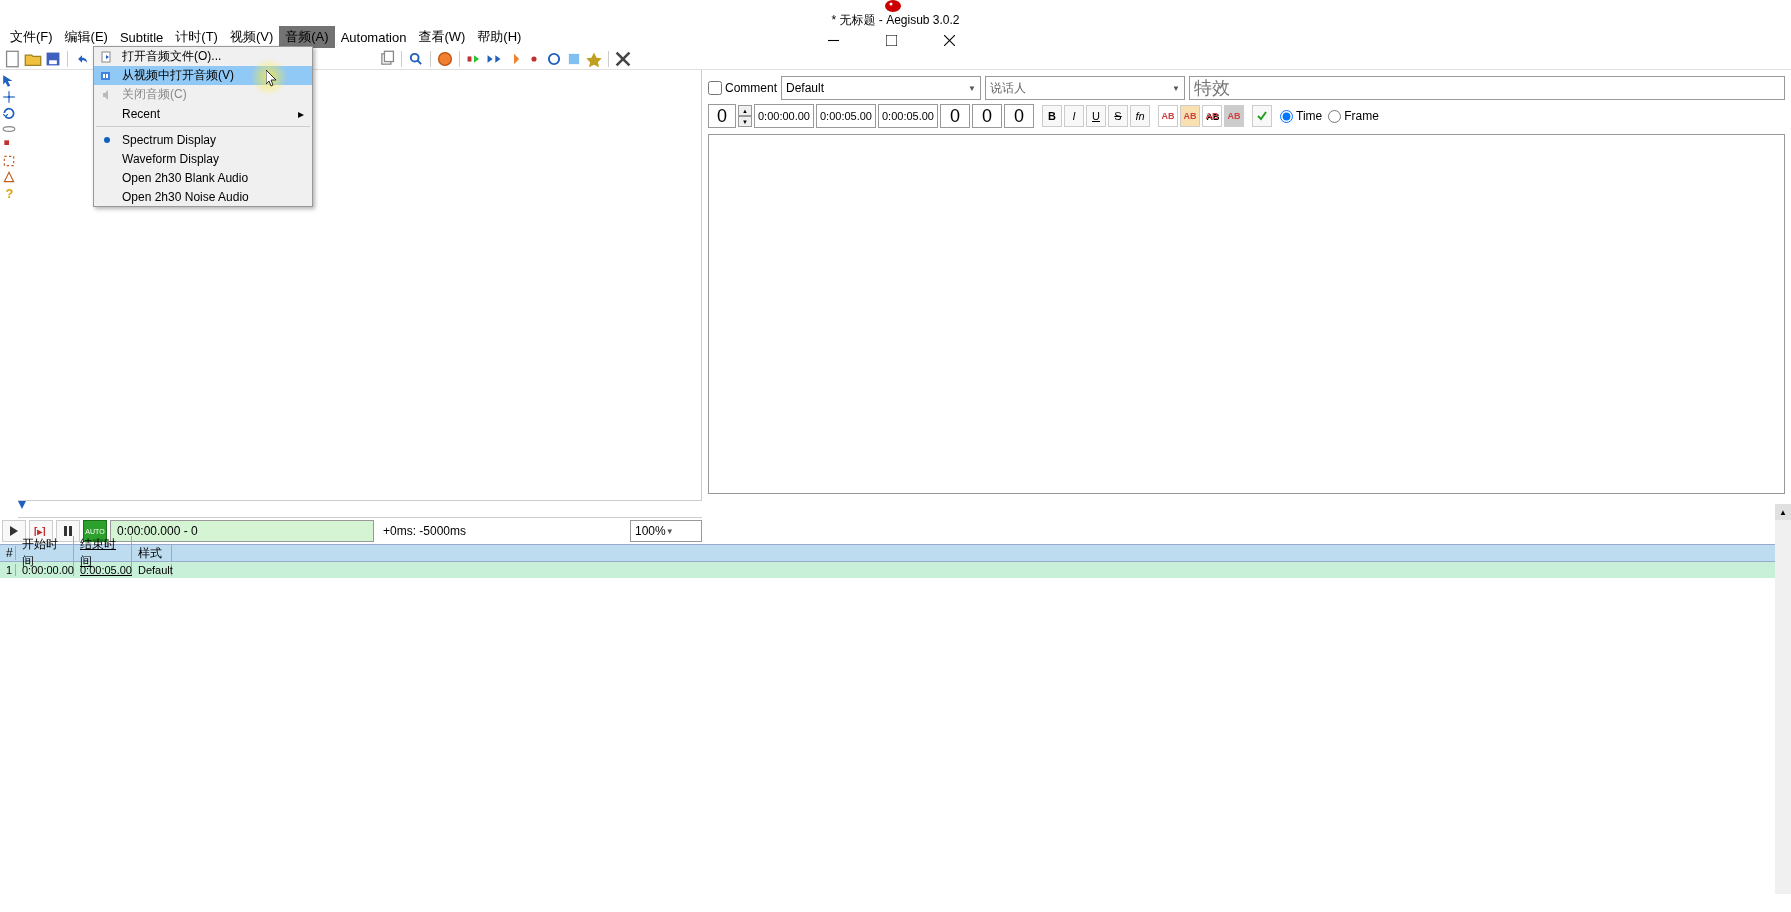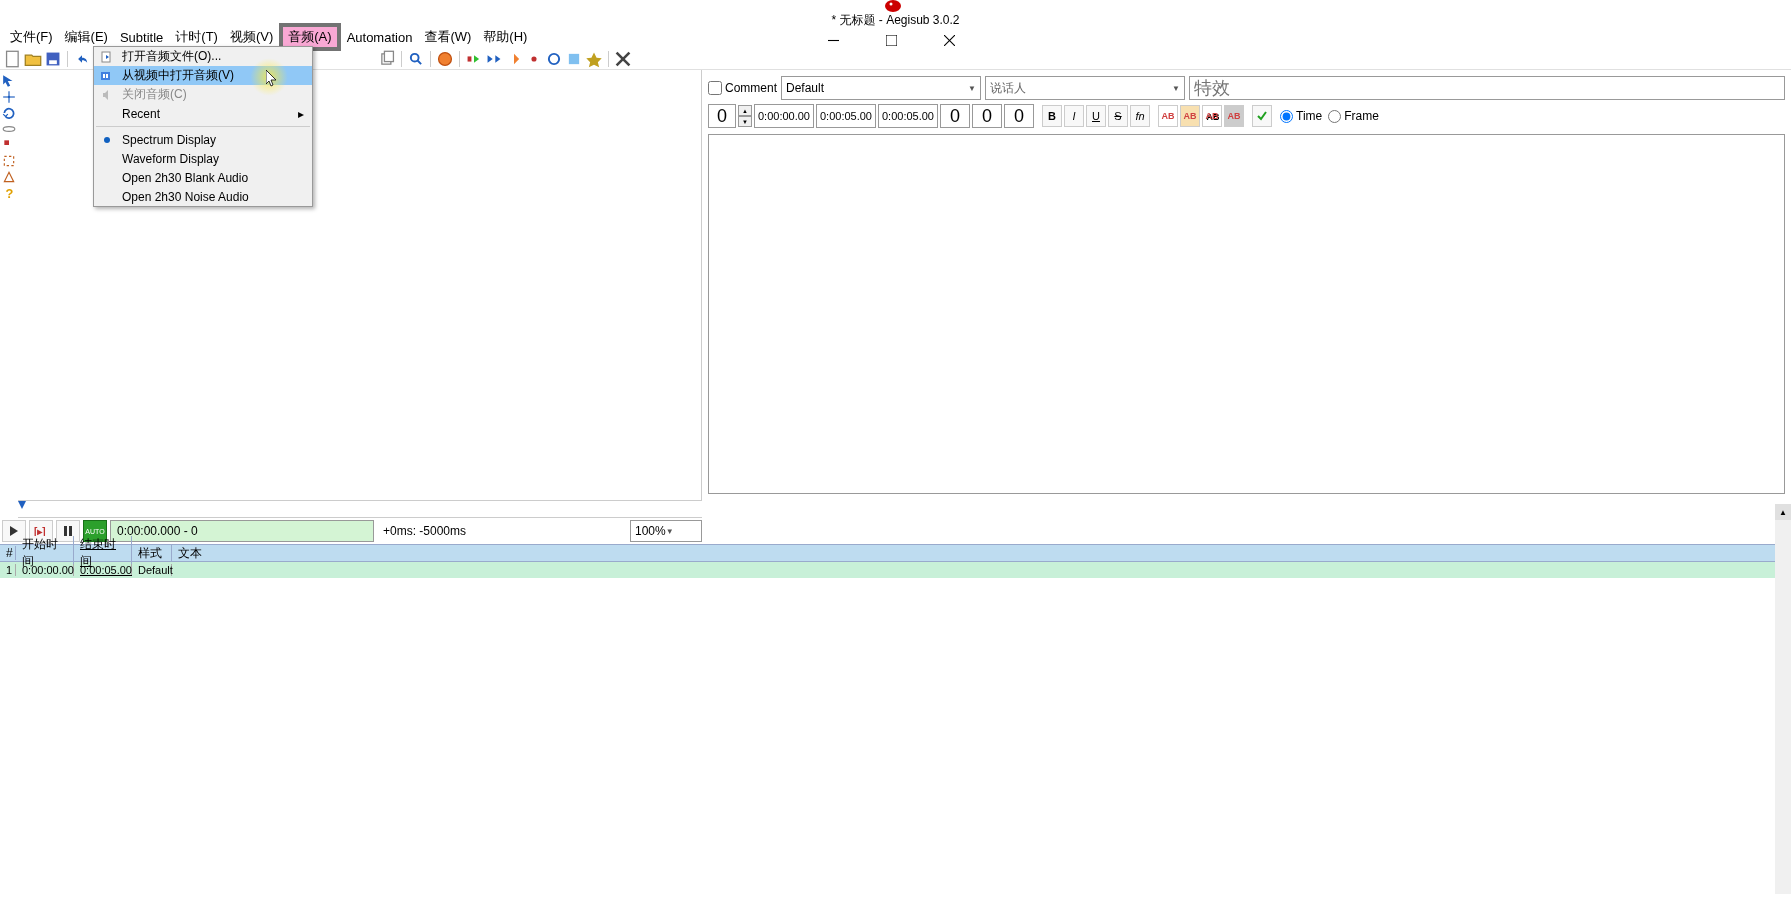--- a/index.html
+++ b/index.html
@@ -10,21 +10,21 @@
 .titlebar-icon { width: 16px; height: 16px; background: #c00; border-radius: 50%; margin-right: 6px; display: flex; align-items: center; justify-content: center; }
 .titlebar-icon svg { width: 12px; height: 12px; }
 .titlebar-title { flex: 1; font-size: 12px; }
 .titlebar-buttons { display: flex; gap: 22px; margin-right: 8px; }
 .titlebar-btn { width: 36px; height: 22px; display: flex; align-items: center; justify-content: center; cursor: pointer; }
 .titlebar-btn svg { width: 11px; height: 11px; }
 
 
 .menubar { display: flex; align-items: center; height: 22px; padding: 0 4px; }
 .menubar-item { padding: 2px 6px; cursor: pointer; font-size: 13px; }
-.menubar-item.active { background: #f9a8d4; border: 4px solid #737373; padding: 1px 5px; }
+.menubar-item.active { background: #737373; border: 1px solid #737373; padding: 1px 5px; }
 
 
 .toolbar { display: flex; align-items: center; height: 22px; padding: 0 4px; gap: 2px; border-bottom: 1px solid #e0e0e0; }
 .toolbar-btn { width: 18px; height: 18px; display: flex; align-items: center; justify-content: center; cursor: pointer; }
 .toolbar-sep { width: 1px; height: 16px; background: #ccc; margin: 0 3px; }
 
 
 .dropdown { position: absolute; left: 93px; top: 46px; width: 220px; background: #f0f0f0; border: 1px solid #999; box-shadow: 2px 2px 4px rgba(0,0,0,0.3); z-index: 100; }
 .dropdown-item { display: flex; align-items: center; height: 19px; padding: 0 8px 0 28px; position: relative; cursor: pointer; font-size: 12px; }
 .dropdown-item.highlighted { background: #90c8f6; }
@@ -445,21 +445,20 @@
     <span class="dd-arrow">▼</span>
   </div>
 </div>
 
 <div class="grid-area">
   <div class="grid-header">
     <div class="grid-header-cell col-num">#</div>
     <div class="grid-header-cell col-start">开始时间</div>
     <div class="grid-header-cell col-end">结束时间</div>
     <div class="grid-header-cell col-style">样式</div>
-    <div class="grid-header-cell col-text">文本</div>
   </div>
   <div class="grid-row">
     <div class="grid-cell col-num">1</div>
     <div class="grid-cell col-start">0:00:00.00</div>
     <div class="grid-cell col-end">0:00:05.00</div>
     <div class="grid-cell col-style">Default</div>
     <div class="grid-cell col-text"></div>
   </div>
 </div>
 

